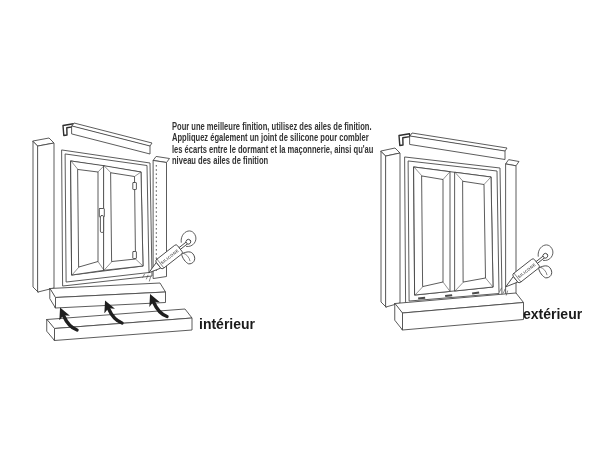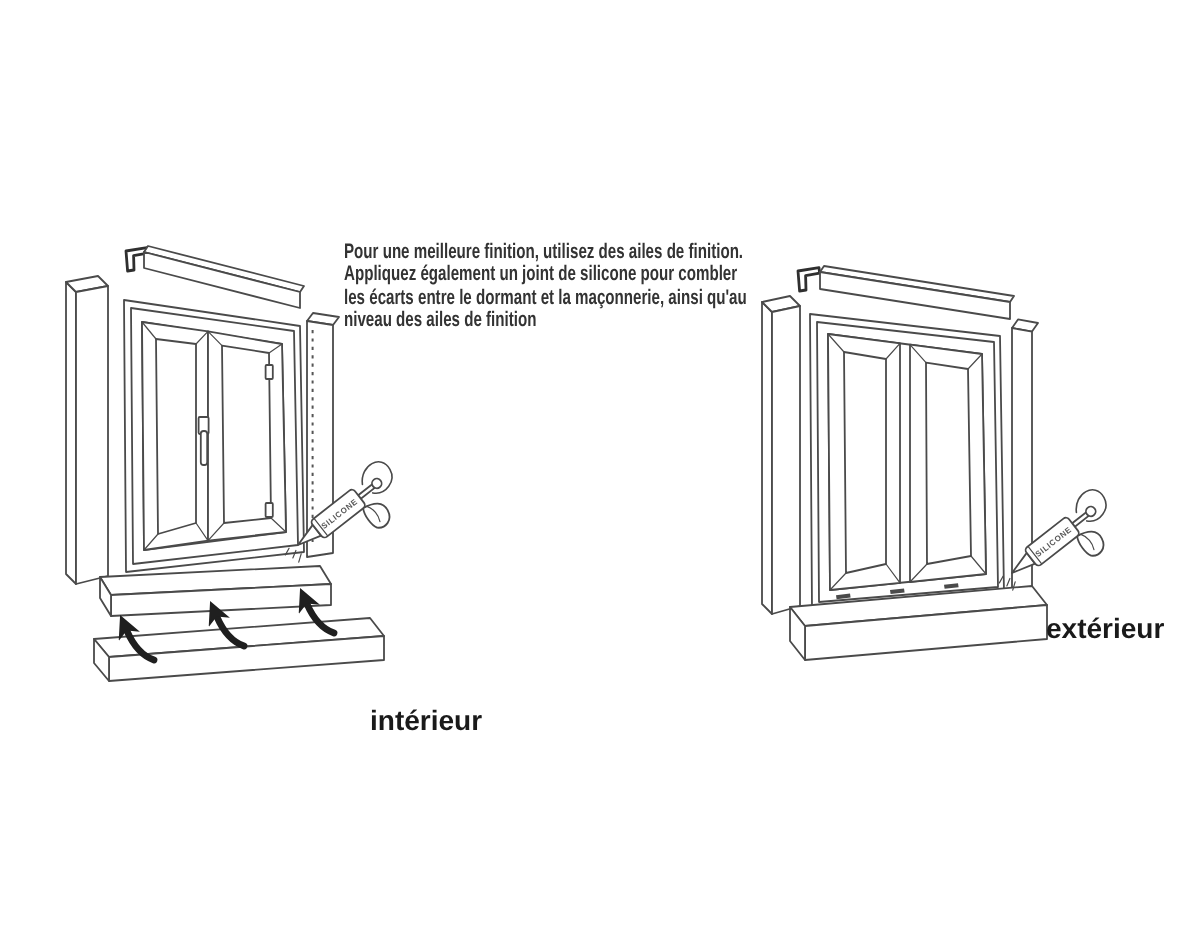--- a/index.html
+++ b/index.html
@@ -10,21 +10,21 @@
   #fig-right{left:378px;top:103px;}
   .instruction{
     position:absolute;left:172px;top:121px;width:318px;
     font-size:10.5px;line-height:11.3px;font-weight:600;color:#333333;
     white-space:pre-line;letter-spacing:0px;
     transform:scaleX(0.72);transform-origin:left top;
   }
   .side-label{
     position:absolute;font-size:14px;font-weight:600;color:#1a1a1a;
   }
-  #label-interior{left:185px;top:316px;margin-top:36px;}
+  #label-interior{left:199px;top:316px;}
   #label-exterior{left:523px;top:306px;text-align:center;}
   .ln{fill:#ffffff;stroke:#4a4a4a;stroke-width:0.9;stroke-linejoin:round;stroke-linecap:round;}
   .lnf{fill:none;stroke:#4a4a4a;stroke-width:0.8;stroke-linejoin:round;stroke-linecap:round;}
   .thin{stroke-width:0.6;}
   .brk{fill:#ffffff;stroke:#2f2f2f;stroke-width:1.4;stroke-linejoin:round;}
   .dot{fill:none;stroke:#555555;stroke-width:1;stroke-dasharray:1.6 2.6;}
   .arrow{fill:none;stroke:#1f1f1f;stroke-width:3.4;stroke-linecap:round;}
   .slot{fill:#4a4a4a;stroke:none;}
   .sil-text{font-family:"Liberation Sans",sans-serif;font-size:4px;font-weight:700;
             fill:#555555;letter-spacing:0.35px;text-anchor:middle;}

